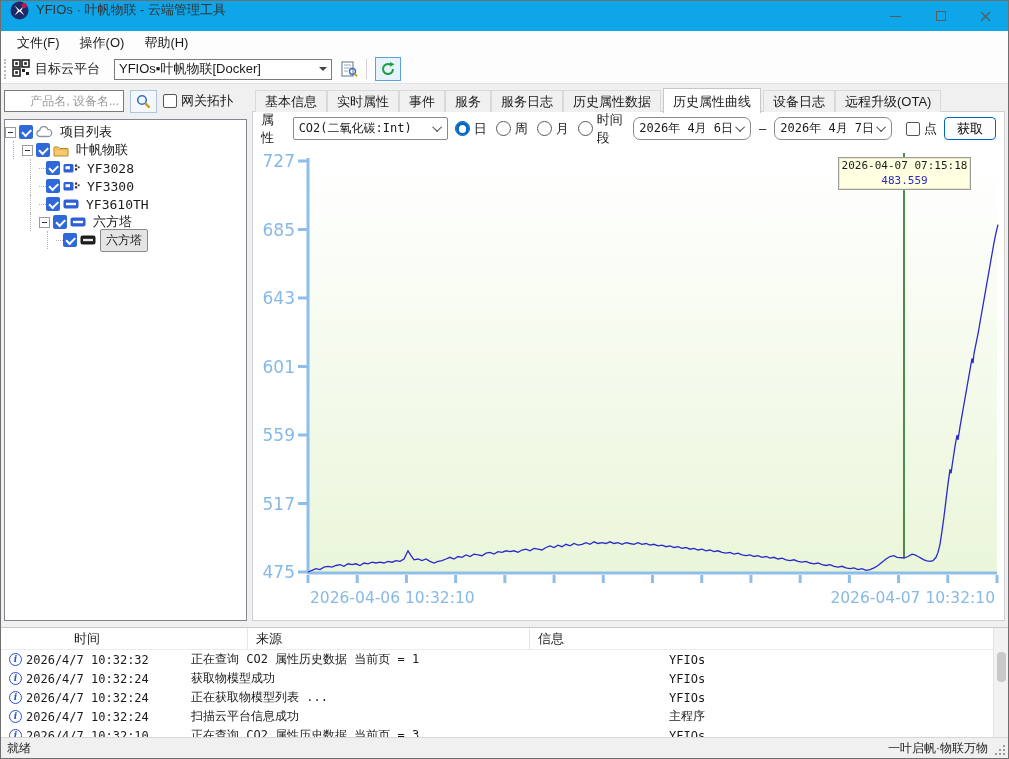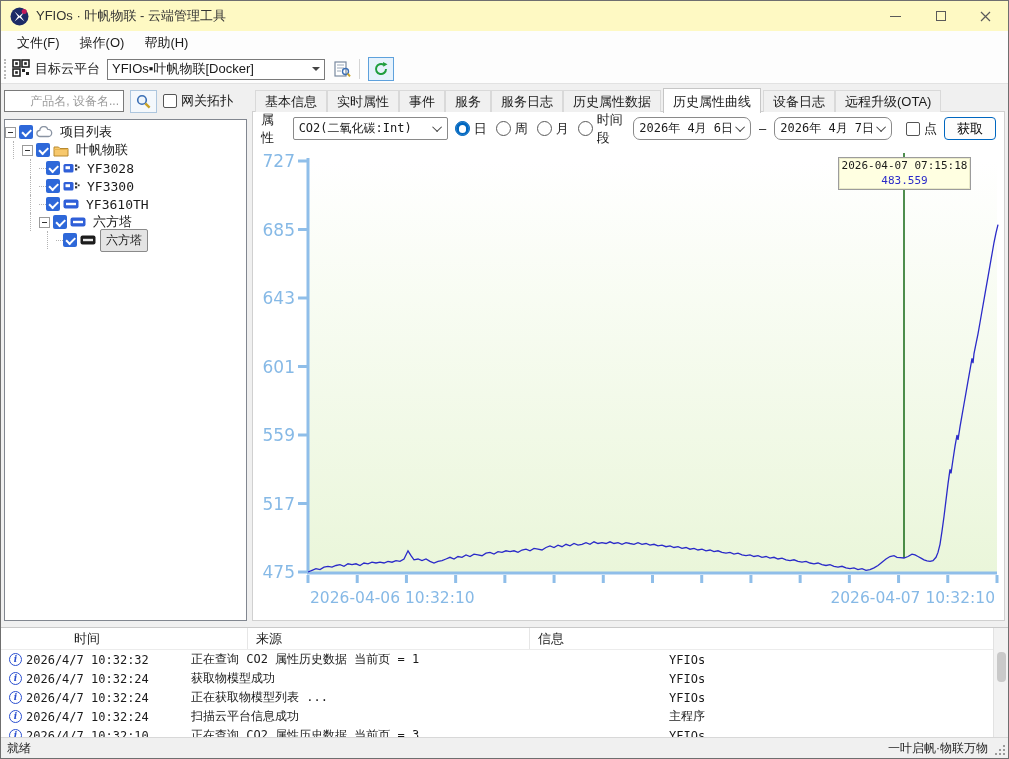--- a/index.html
+++ b/index.html
@@ -1,34 +1,34 @@
 <!DOCTYPE html>
 <html><head>
 <meta charset="utf-8">
 <style>
   html,body{margin:0;padding:0;background:#cfcfcf;}
   *{box-sizing:border-box;}
   .window{width:1009px;height:759px;background:#f0f0f0;border:1px solid #6f6f6f;
     display:flex;flex-direction:column;font-family:"Liberation Sans","DejaVu Sans",sans-serif;
     font-size:13px;color:#1a1a1a;overflow:hidden;position:relative;}
   
-  .titlebar{height:30px;background:#fef9c3;display:flex;align-items:center;padding-left:9px;flex:none;}
+  .titlebar{height:30px;background:#0ea5e9;display:flex;align-items:flex-start;padding-left:9px;flex:none;}
   .app-icon{width:19px;height:19px;flex:none;}
   .titletext{margin-left:7px;font-size:13px;color:#333;}
   .win-controls{margin-left:auto;display:flex;height:100%;}
   .wc{width:45px;height:100%;display:flex;align-items:center;justify-content:center;color:#5a5a5a;}
   .wc-min i{display:block;width:11px;height:1px;background:#5a5a5a;}
   .wc-max i{display:block;width:10px;height:10px;border:1px solid #5a5a5a;}
   
   .menubar{height:24px;background:#fdfdfd;display:flex;align-items:center;padding-left:6px;flex:none;}
   .menu-item{padding:0 10px;height:22px;line-height:22px;}
   
   .toolbar{height:29px;background:#fdfdfd;border-bottom:1px solid #e2e2e2;display:flex;align-items:center;flex:none;padding-left:2px;}
   .tb-grip{width:5px;height:20px;border-left:2px dotted #b9b9b9;margin:0 3px 0 1px;}
-  .tb-label{margin:0 7px 0 5px;}
+  .tb-label{margin:0 14px 0 5px;}
   .combo{width:218px;height:21px;background:#fff;border:1px solid #7a7a7a;display:flex;align-items:center;
     padding:0 4px;font-size:13px;}
   .combo .val{flex:1;white-space:nowrap;overflow:hidden;}
   .tri-down{width:0;height:0;border-left:4px solid transparent;border-right:4px solid transparent;border-top:4px solid #444;margin-left:4px;}
   .tb-btn{width:26px;height:24px;display:flex;align-items:center;justify-content:center;margin-left:4px;}
   .tb-btn.hl{border:1px solid #5ea1dc;background:#e6f2fc;}
   .tb-sep{width:1px;height:20px;background:#d5d5d5;margin:0 4px;}
   
   .main{flex:1;display:flex;padding:3px 3px 0 3px;min-height:0;}
   .left-panel{width:243px;flex:none;display:flex;flex-direction:column;margin-right:5px;min-height:0;}

